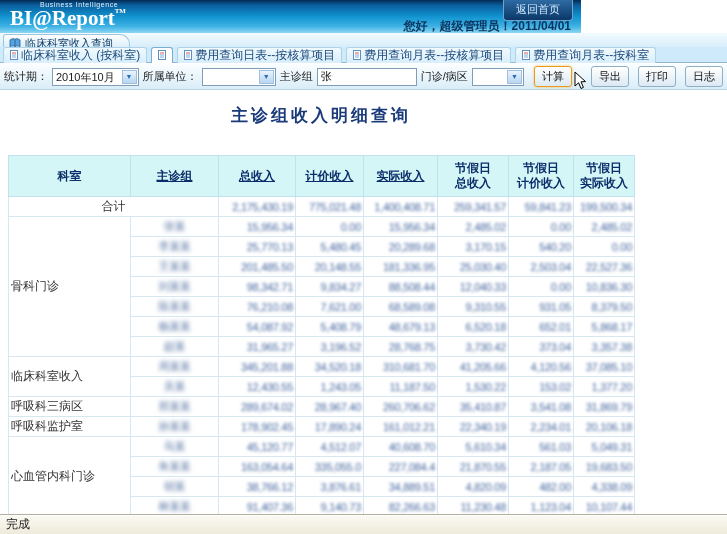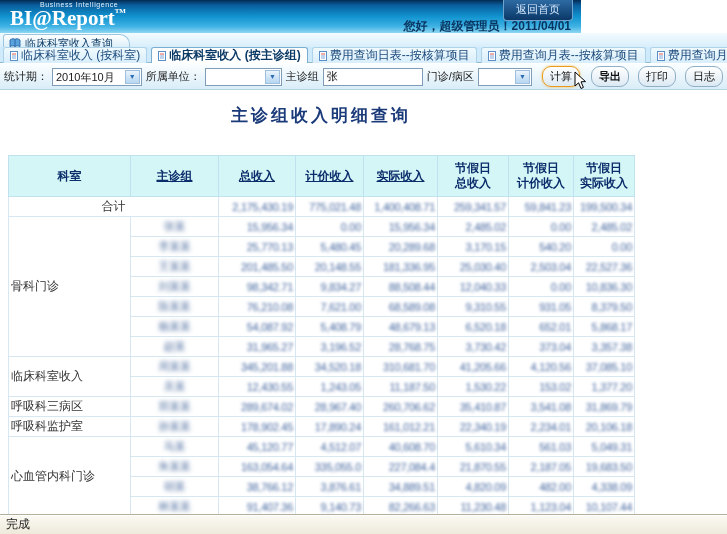--- a/index.html
+++ b/index.html
@@ -20,39 +20,39 @@
   
   .l1row{position:absolute;top:33px;left:0;width:727px;height:14px;
     background:linear-gradient(#f2fbff,#d8eefb);}
   .l1tab{position:absolute;top:34px;left:3px;height:16px;display:flex;align-items:center;gap:4px;
     padding:0 16px 0 5px;font-size:11px;color:#0d3b66;
     background:linear-gradient(#ffffff,#cfe9f8);border:1px solid #9cc6e0;border-bottom:none;
     border-radius:3px 10px 0 0;font-family:Liberation Mono, monospace;}
 
   
   .l2row{position:absolute;top:47px;left:0;width:727px;height:16px;background:#cfeafa;
-    border-bottom:1px solid #8fb8d0;display:flex;align-items:flex-start;gap:4px;padding-left:3px;box-sizing:border-box;}
+    border-bottom:1px solid #8fb8d0;display:flex;align-items:center;gap:4px;padding-left:3px;box-sizing:border-box;}
   .tab{display:flex;align-items:center;gap:3px;height:15px;padding:0 6px;font-size:12px;color:#1c4a7c;
     background:linear-gradient(#f0fafe,#d8eefb);border:1px solid #aed3e8;border-bottom:none;
     border-radius:3px 3px 0 0;cursor:pointer;white-space:nowrap;}
   .tab.active{background:#ffffff;border-color:#79aed2;font-weight:bold;color:#0c3a66;}
 
   
   .filterbar{position:absolute;top:64px;left:0;width:727px;height:26px;box-sizing:border-box;
     background:linear-gradient(#fbfeff,#d9edf8);border-bottom:1px solid #b6d4e4;
     display:flex;align-items:center;gap:4px;padding:0 4px;font-size:11px;color:#1a1a1a;white-space:nowrap;}
   .sel{height:18px;background:#fff;border:1px solid #7f9db9;position:relative;
     display:inline-flex;align-items:center;box-sizing:border-box;font-size:11px;padding-left:3px;cursor:pointer;}
   .sel .arrow{position:absolute;right:1px;top:1px;bottom:1px;width:15px;
     background:linear-gradient(#eaf3fc,#b6d6f0);border:1px solid #9ebfdd;box-sizing:border-box;
     display:flex;align-items:center;justify-content:center;font-size:7px;color:#2a6db5;}
   .txt{height:18px;background:#fff;border:1px solid #7f9db9;box-sizing:border-box;
     font-size:11px;padding:0 3px;font-family:inherit;}
   .btn{height:19px;padding:0 7px;background:linear-gradient(#ffffff,#dce9f3);
-    border:1px solid #8fafc6;border-radius:9px;font-size:11px;color:#111;
+    border:1px solid #8fafc6;border-radius:3px;font-size:11px;color:#111;
     display:inline-flex;align-items:center;cursor:pointer;}
   .btn.hot{border-color:#e89b1c;box-shadow:0 0 3px #f2c064;}
 
   
   .content{position:absolute;top:90px;left:0;width:727px;height:424px;background:#fff;overflow:hidden;}
   .rpt-title{margin:14px 0 0 8px;width:626px;text-align:center;
     font-family:"Liberation Serif","DejaVu Serif",serif;font-size:17px;font-weight:bold;
     color:#1a3a7a;letter-spacing:3px;}
   table.rpt{position:absolute;top:65px;left:8px;width:626px;border-collapse:collapse;table-layout:fixed;}
   table.rpt th{height:40px;background:#d5f6f6;color:#0b2d6b;font-size:12px;font-weight:bold;
@@ -113,21 +113,20 @@
   </div>
   <div class="tab active">
     <span class="icon">
         <svg width="8" height="10" viewBox="0 0 8 10">
           <rect x="0.5" y="0.5" width="7" height="9" fill="#fff" stroke="#5b8fc6"></rect>
           <line x1="2" y1="3" x2="6" y2="3" stroke="#e05a4a"></line>
           <line x1="2" y1="5" x2="6" y2="5" stroke="#7fa8d8"></line>
           <line x1="2" y1="7" x2="6" y2="7" stroke="#7fa8d8"></line>
         </svg>
       </span>
-    <span>临床科室收入 (按主诊组)</span>
   </div>
   <div class="tab">
     <span class="icon">
         <svg width="8" height="10" viewBox="0 0 8 10">
           <rect x="0.5" y="0.5" width="7" height="9" fill="#fff" stroke="#5b8fc6"></rect>
           <line x1="2" y1="3" x2="6" y2="3" stroke="#e05a4a"></line>
           <line x1="2" y1="5" x2="6" y2="5" stroke="#7fa8d8"></line>
           <line x1="2" y1="7" x2="6" y2="7" stroke="#7fa8d8"></line>
         </svg>
       </span>
@@ -169,21 +168,21 @@
     <span class="arrow">▼</span>
   </span>
   <span>主诊组</span>
   <input class="txt" style="width: 100px;" value="张">
   <span>门诊/病区</span>
   <span class="sel" style="width:82px;">
     <span></span>
     <span class="arrow">▼</span>
   </span>
   <span class="btn hot" style="margin-left:6px;">计算</span>
-  <span class="btn" style="margin-left:7px;font-weight:bold;">导出</span>
+  <span class="btn" style="margin-left:15px;">导出</span>
   <span class="btn" style="margin-left:5px;">打印</span>
   <span class="btn" style="margin-left:5px;">日志</span>
 </div>
 
 <svg class="cursor" width="13" height="19" viewBox="0 0 13 19">
   <path d="M1 1 L1 15 L4.6 11.8 L7 17.5 L9.4 16.4 L7 10.8 L11.5 10.6 Z" fill="#fff" stroke="#000" stroke-width="1"></path>
 </svg>
 
 <div class="content">
   <div class="rpt-title">主诊组收入明细查询</div>

